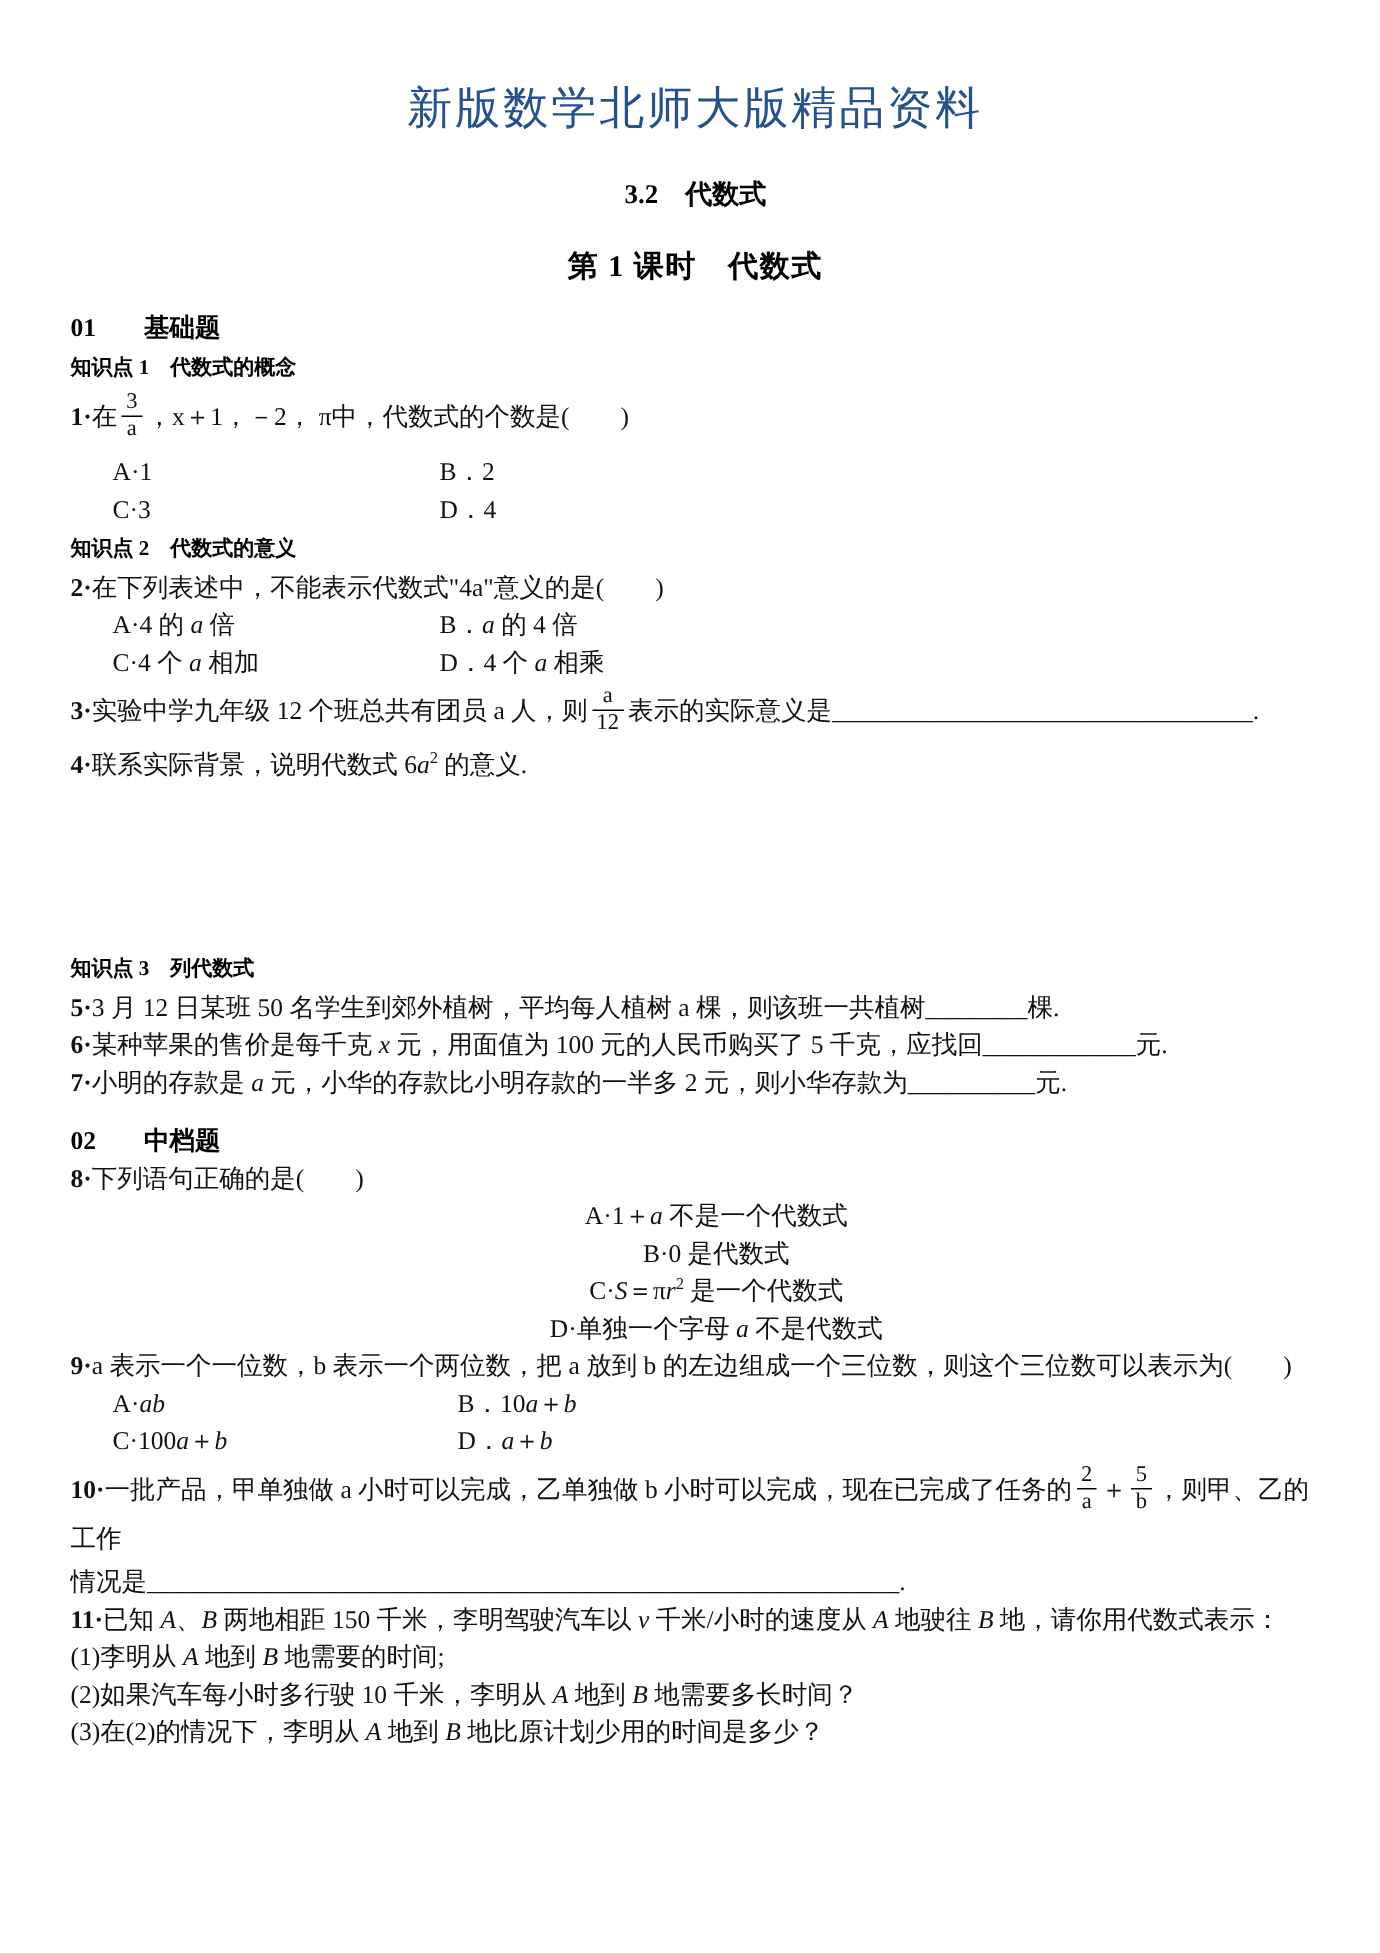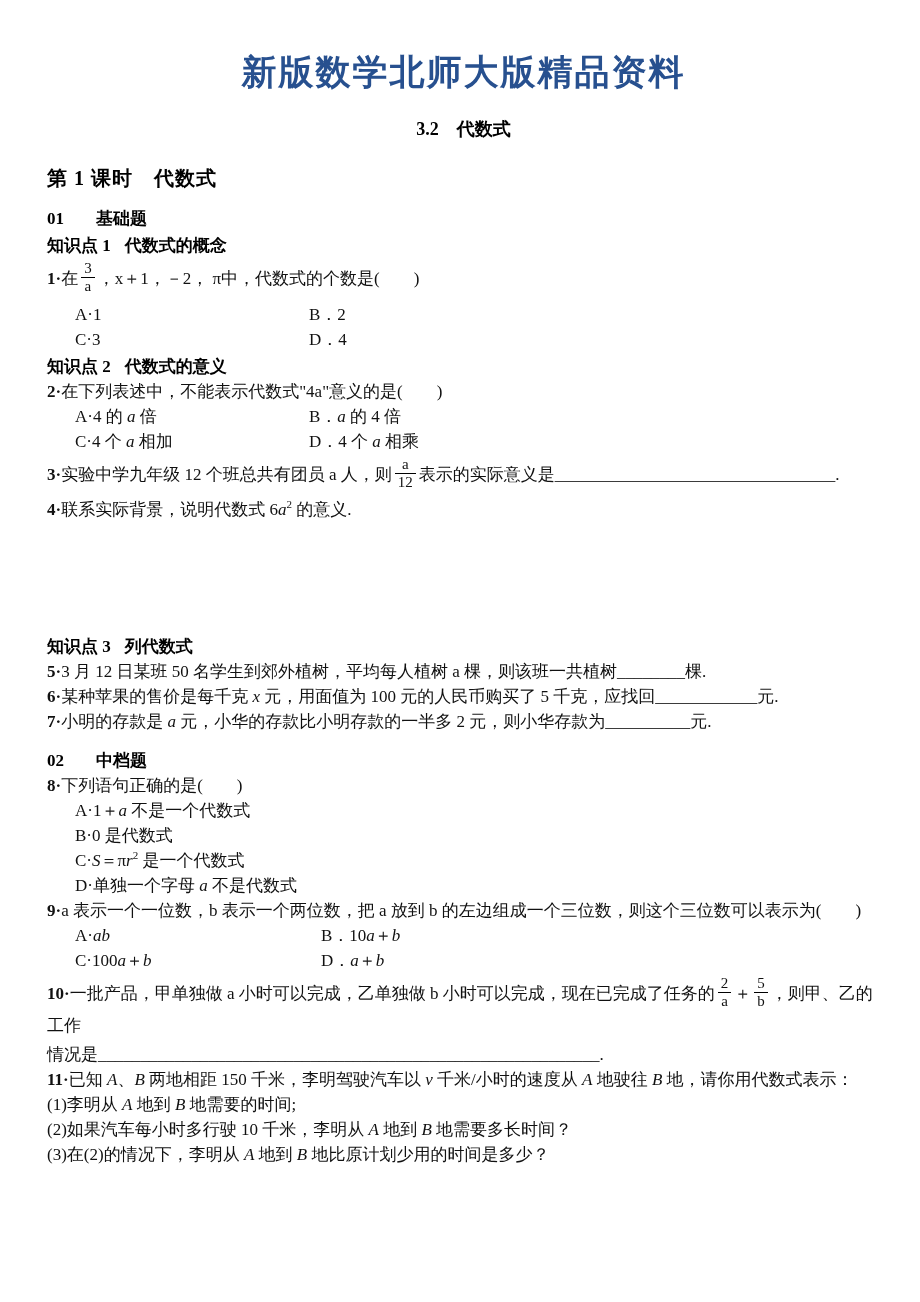--- a/index.html
+++ b/index.html
@@ -7,38 +7,38 @@
   .page {
     width: 920px;
     min-height: 1302px;
     padding: 50px 40px 40px 47px;
     font-family: "Liberation Serif", "DejaVu Serif", serif;
     color: #111111;
     font-size: 17px;
     background: #ffffff;
   }
   .doc-title {
-    font-size: 35px; line-height: 46px; font-weight: 700;
+    font-size: 30px; line-height: 46px; font-weight: 400;
     text-align: center; letter-spacing: 2px; margin: 0;
     color: #27508F;
   }
   .chapter-title { font-size: 18px; line-height: 30px; font-weight: 700; text-align: center; margin: 18px 0 0; color: #000; }
-  .lesson-title  { font-size: 20px; line-height: 28px; font-weight: 700; margin: 20px 0 0; letter-spacing: 1px; color: #000; }
+  .lesson-title  { font-size: 20px; line-height: 28px; font-weight: 700; text-align: center; margin: 20px 0 0; letter-spacing: 1px; color: #000; }
   .sec-head { font-weight: 700; font-size: 17px; line-height: 25px; margin: 14px 0 0; color: #000; }
   .sec-head .sec-num { margin-right: 32px; font-family: "Liberation Serif", serif; }
-  .kp { font-weight: 700; font-size: 17px; line-height: 25px; margin: 2px 0 0; color: #000; }
+  .kp { font-weight: 700; font-size: 14px; line-height: 25px; margin: 2px 0 0; color: #000; }
   .kp .kp-label { margin-right: 14px; }
   .kp.big-gap { margin-top: 112px; }
   .line { margin: 0; line-height: 25px; }
   .line.tall { margin: 4px 0; }
   .qn { font-weight: 700; }
-  .optrow { display: flex; padding-left: 28px; line-height: 25px; gap: 16px; }
+  .optrow { display: flex; padding-left: 28px; line-height: 25px; }
   .optrow .c1 { display: inline-block; width: 218px; }
   .optrow.wide .c1 { width: 230px; }
-  .optline { padding-left: 28px; line-height: 25px; margin: 0; }
+  .optline { padding-left: 28px; line-height: 25px; margin: 0; text-align: center; }
   .frac {
     display: inline-block; vertical-align: middle; text-align: center;
     font-size: 15px; line-height: 1.15; margin: 0 3px; position: relative; top: -2px;
   }
   .frac .fnum { display: block; padding: 0 3px; }
   .frac .fden { display: block; border-top: 1px solid #000; padding: 0 3px; }
   sup { font-size: 11px; line-height: 0; }
   i { font-style: italic; }
   .blank { white-space: nowrap; letter-spacing: 0; }
 </style>

